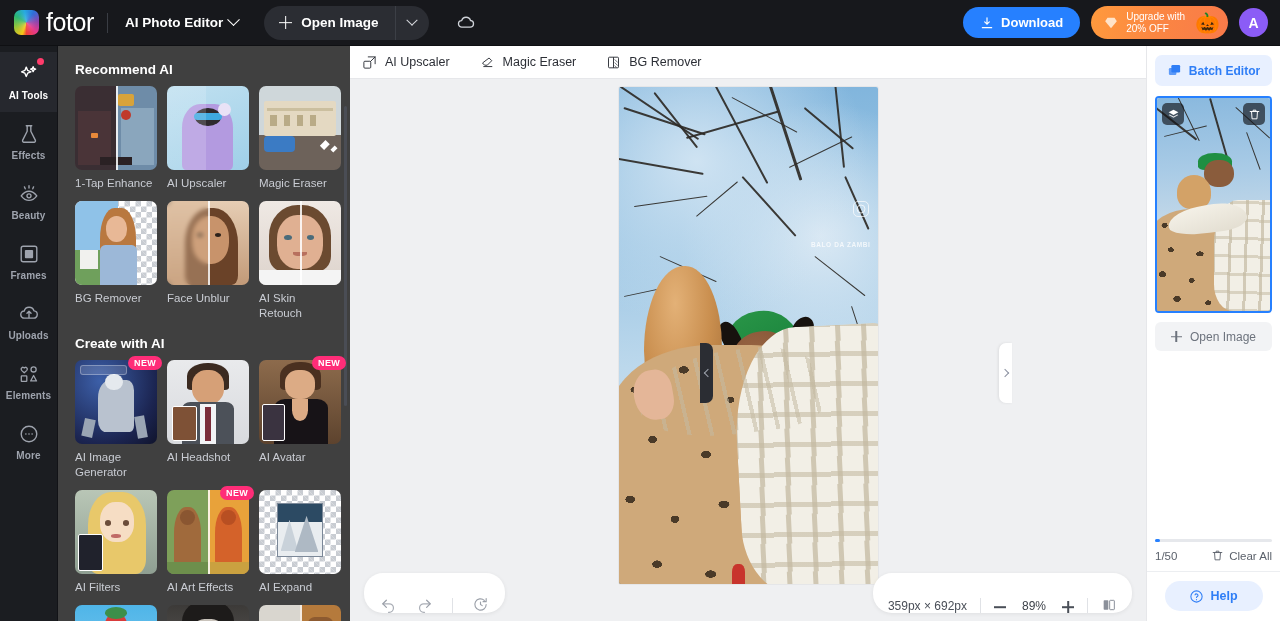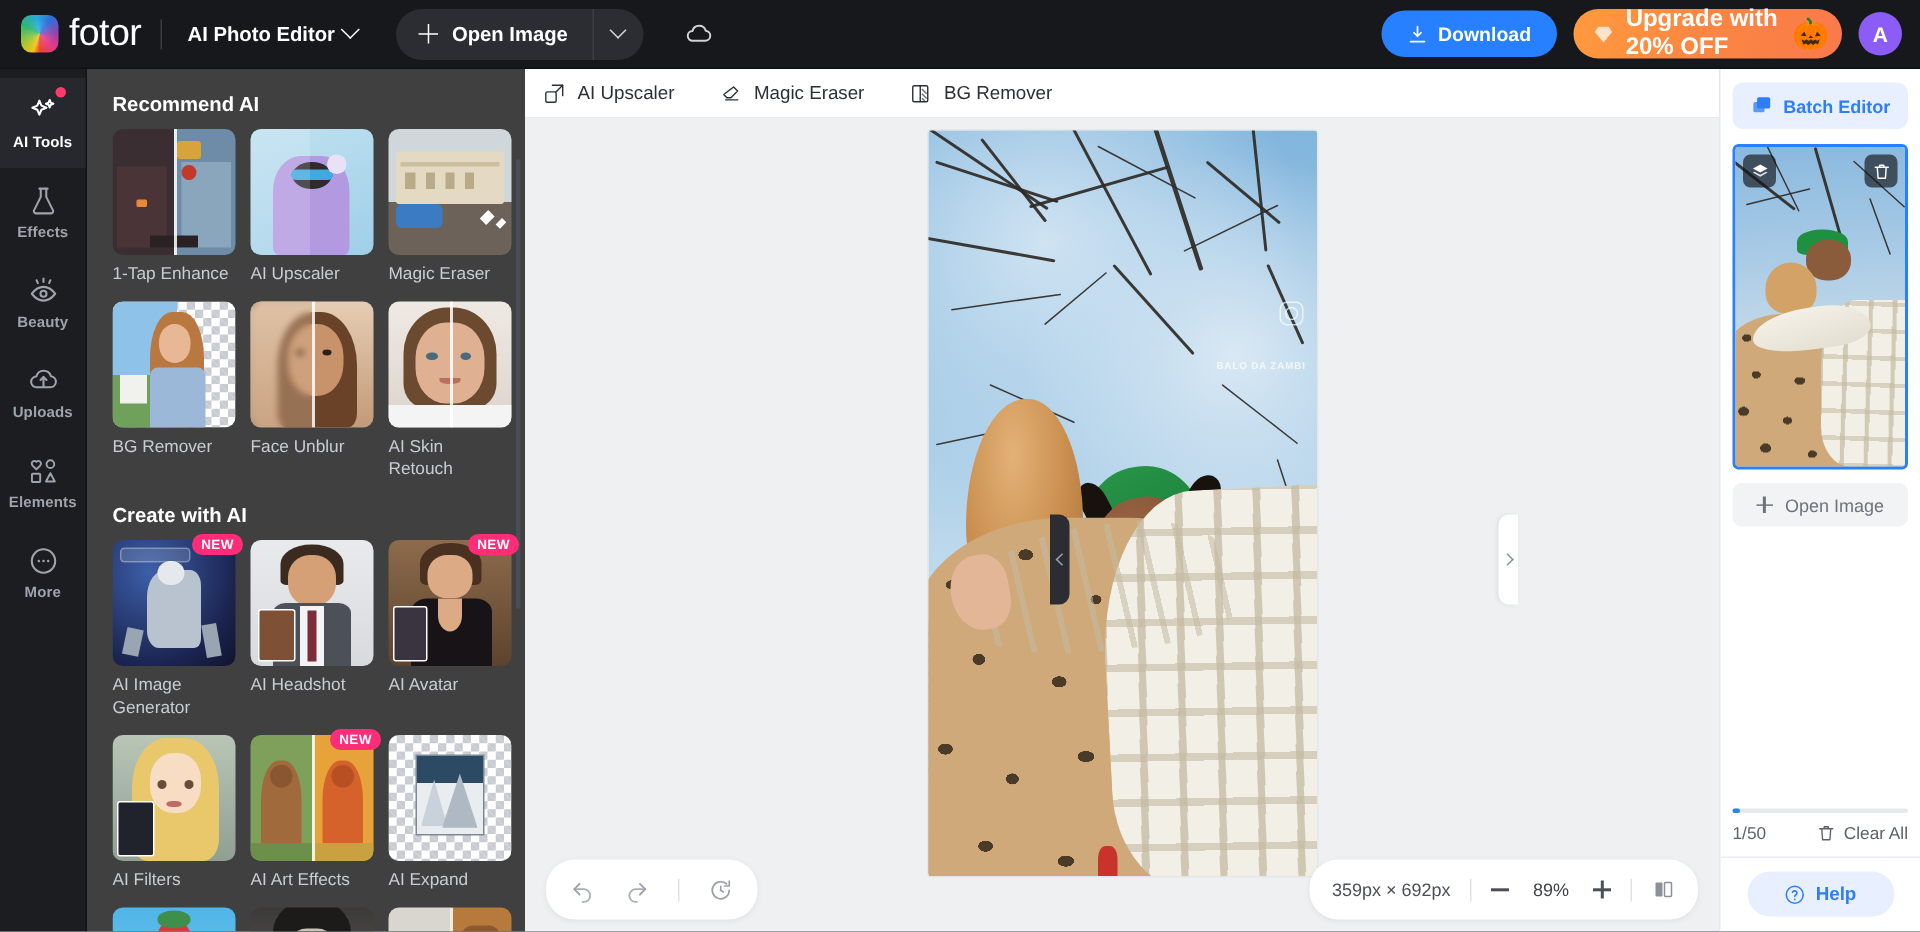--- a/index.html
+++ b/index.html
@@ -50,21 +50,21 @@
   .hdr-right { margin-left:auto; display:flex; align-items:center; gap:11px; }
   .dl-btn {
     display:flex; align-items:center; gap:7px; height:31px; padding:0 17px;
     background:#2680ff; border-radius:16px; font-size:13px; font-weight:700; color:#fff; cursor:pointer;
   }
   .up-btn {
     display:flex; align-items:center; gap:8px; height:33px; padding:0 8px 0 13px; position:relative;
     background:linear-gradient(100deg,#ff9a3d 0%,#fb8642 48%,#f97a4a 100%);
     border-radius:17px; cursor:pointer; min-width:133px;
   }
-  .up-txt { font-size:16px; font-weight:700; color:#fff; line-height:1.18; }
+  .up-txt { font-size:10px; font-weight:400; color:#fff; line-height:1.18; }
   .pumpkin { font-size:20px; line-height:1; margin-left:2px; filter:saturate(1.2); }
   .avatar {
     width:29px; height:29px; border-radius:50%; background:#8b5cf6; color:#fff;
     display:flex; align-items:center; justify-content:center; font-size:14px; font-weight:600; cursor:pointer;
   }
 
   
   .body { flex:1; display:flex; min-height:0; position:relative; }
 
   
@@ -194,21 +194,21 @@
     position:absolute; right:9px; top:23%; width:16px; height:16px; border:1.6px solid rgba(255,255,255,.8);
     border-radius:5px; opacity:.85;
   }
   .ig::after { content:""; position:absolute; left:50%; top:50%; width:7px; height:7px; transform:translate(-50%,-50%);
                border:1.5px solid rgba(255,255,255,.85); border-radius:50%; }
   .wm { position:absolute; right:7px; top:31%; font-size:6.5px; letter-spacing:.6px; color:rgba(255,255,255,.75); font-weight:700; }
   .redbit { position:absolute; left:44%; bottom:0; width:5%; height:4%; background:#c8342c; border-radius:40% 40% 0 0; }
 
   
   .bottombar { position:absolute; left:0; right:0; bottom:8px; display:flex; align-items:center; padding:0 14px; pointer-events:none; }
-  .pill { background:#fff; border-radius:19px; height:40px; display:flex; align-items:center; box-shadow:0 1px 4px rgba(0,0,0,.07); pointer-events:auto; }
+  .pill { background:#fff; border-radius:19px; height:40px; display:flex; align-items:flex-end; box-shadow:0 1px 4px rgba(0,0,0,.07); pointer-events:auto; }
   .pill-left { padding:0 16px; gap:19px; }
   .pill-right { margin-left:auto; padding:0 15px; gap:13px; font-size:12px; color:#4a4f58; }
   .ic-btn { color:#9ba0a9; cursor:pointer; display:flex; align-items:center; }
   .vsep { width:1px; height:15px; background:#e0e2e6; }
   .zoom-val { min-width:30px; text-align:center; font-size:12px; color:#3d424a; }
   .sign { position:relative; width:12px; height:12px; cursor:pointer; }
   .sign::before { content:""; position:absolute; top:50%; left:0; width:100%; height:1.6px; background:#4a4f58; transform:translateY(-50%); }
   .sign.p::after { content:""; position:absolute; left:50%; top:0; width:1.6px; height:100%; background:#4a4f58; transform:translateX(-50%); }
   .dimtxt { font-size:12px; color:#4a4f58; }
 
@@ -323,20 +323,27 @@
 
       <div class="rail-item">
         <svg width="22" height="22" viewBox="0 0 24 24" fill="none" stroke="currentColor" stroke-width="1.5">
           <path d="M3.5 14c2.6-3.4 5.6-5 8.5-5s5.9 1.6 8.5 5c-2.6 3.4-5.6 5-8.5 5s-5.9-1.6-8.5-5z" stroke-linejoin="round"></path>
           <circle cx="12" cy="14" r="2.2"></circle>
           <path d="M12 3v2.4M7 4.2l.9 2.1M17 4.2l-.9 2.1" stroke-linecap="round"></path>
         </svg>
         <span class="rail-label">Beauty</span>
       </div>
 
+      <div class="rail-item">
+        <svg width="22" height="22" viewBox="0 0 24 24" fill="none" stroke="currentColor" stroke-width="1.5">
+          <rect x="3.5" y="3.5" width="17" height="17" rx="2.2"></rect>
+          <rect x="7.5" y="7.5" width="9" height="9" rx="1" fill="currentColor" stroke="none"></rect>
+        </svg>
+        <span class="rail-label">Frames</span>
+      </div>
 
 
       <div class="rail-item">
         <svg width="22" height="22" viewBox="0 0 24 24" fill="none" stroke="currentColor" stroke-width="1.5">
           <path d="M7 16.5h10a4 4 0 0 0 .4-7.98A5.5 5.5 0 0 0 6.8 8.7 3.9 3.9 0 0 0 7 16.5z" stroke-linejoin="round"></path>
           <path d="M12 16V9m0 0l-2.2 2.2M12 9l2.2 2.2" stroke-linecap="round" stroke-linejoin="round"></path>
         </svg>
         <span class="rail-label">Uploads</span>
       </div>
 

